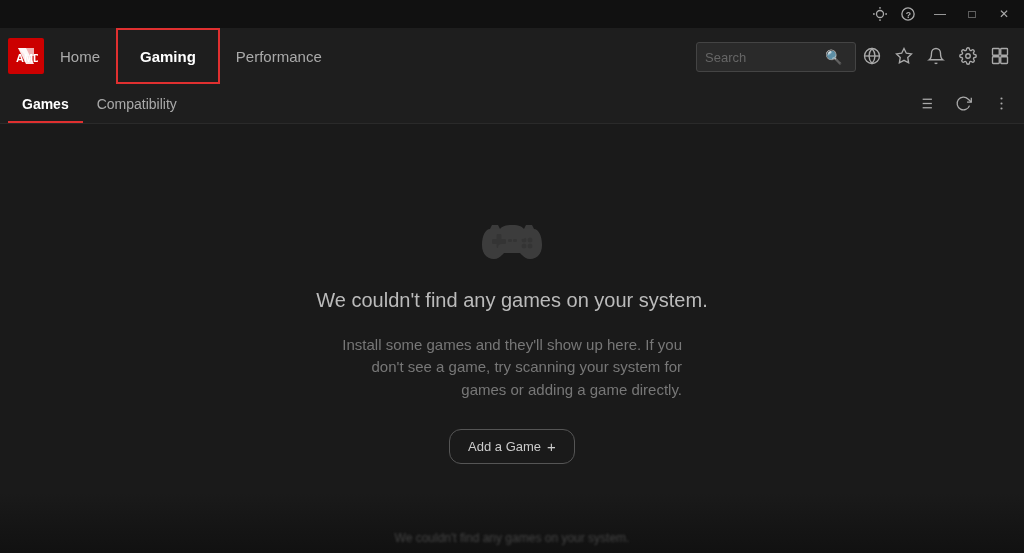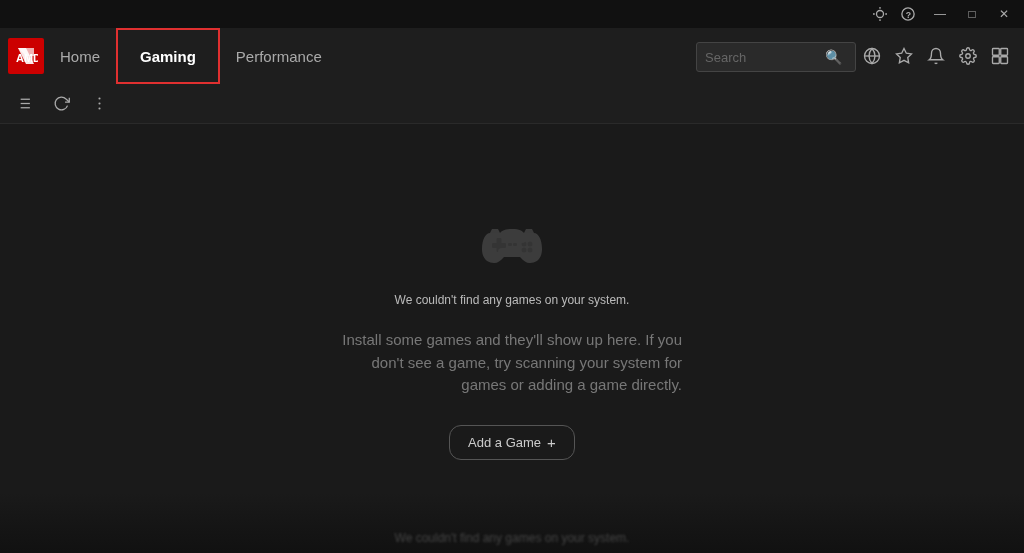--- a/index.html
+++ b/index.html
@@ -194,21 +194,21 @@
       position: relative;
     }
 
     
     .gamepad-icon {
       margin-bottom: 24px;
       opacity: 0.45;
     }
     .empty-title {
       color: #bbb;
-      font-size: 12px;
+      font-size: 20px;
       margin-bottom: 22px;
       text-align: right;
     }
     .empty-desc {
       color: #777;
       font-size: 15px;
       text-align: right;
       max-width: 340px;
       line-height: 1.5;
       margin-bottom: 28px;
@@ -321,20 +321,24 @@
         <rect x="2" y="2" width="9" height="9" rx="1"></rect>
         <rect x="13" y="2" width="9" height="9" rx="1"></rect>
         <rect x="2" y="13" width="9" height="9" rx="1"></rect>
         <rect x="13" y="13" width="9" height="9" rx="1"></rect>
       </svg>
     </div>
   </div>
 </div>
 
 <div class="sub-nav">
+  <div class="sub-nav-left">
+    <div class="sub-nav-link active">Games</div>
+    <div class="sub-nav-link">Compatibility</div>
+  </div>
   <div class="sub-nav-right">
     <div class="sub-nav-icon">
       <svg width="17" height="17" viewBox="0 0 24 24" fill="none" stroke="#aaa" stroke-width="1.8">
         <line x1="8" y1="6" x2="21" y2="6"></line>
         <line x1="8" y1="12" x2="21" y2="12"></line>
         <line x1="8" y1="18" x2="21" y2="18"></line>
         <line x1="3" y1="6" x2="3.01" y2="6"></line>
         <line x1="3" y1="12" x2="3.01" y2="12"></line>
         <line x1="3" y1="18" x2="3.01" y2="18"></line>
       </svg>

